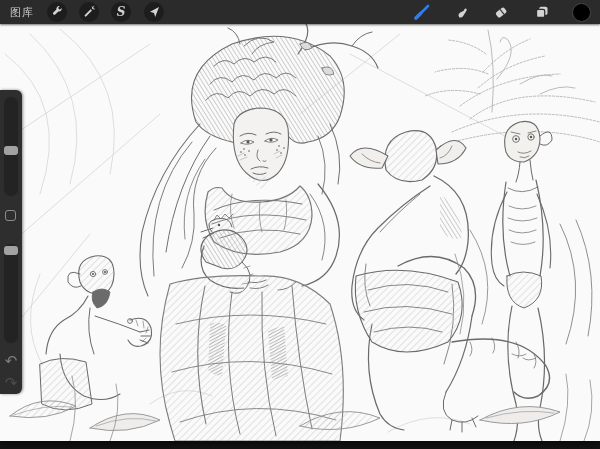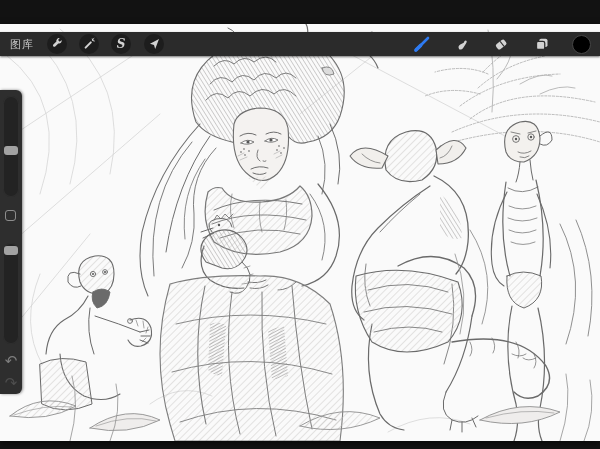--- a/index.html
+++ b/index.html
@@ -6,21 +6,20 @@
   .screen{
     position:relative;width:600px;height:449px;overflow:hidden;
     background:#121212;font-family:"Liberation Sans",sans-serif;
     -webkit-user-select:none;user-select:none;
   }
   
   .topbar{
     position:absolute;left:0;top:0;width:600px;height:24px;
     background:#2b2b2b;z-index:30;
     box-shadow:0 1px 2px rgba(0,0,0,.55);
-    margin-top:32px;
   }
   .gallery-btn{
     position:absolute;left:10px;top:0;height:24px;line-height:24px;
     color:#c9c9c9;font-size:11px;letter-spacing:1px;cursor:pointer;
   }
   .tool-circle{
     position:absolute;top:2px;width:20px;height:20px;border-radius:50%;
     background:#1d1d1d;display:flex;align-items:center;justify-content:center;
     cursor:pointer;
   }

